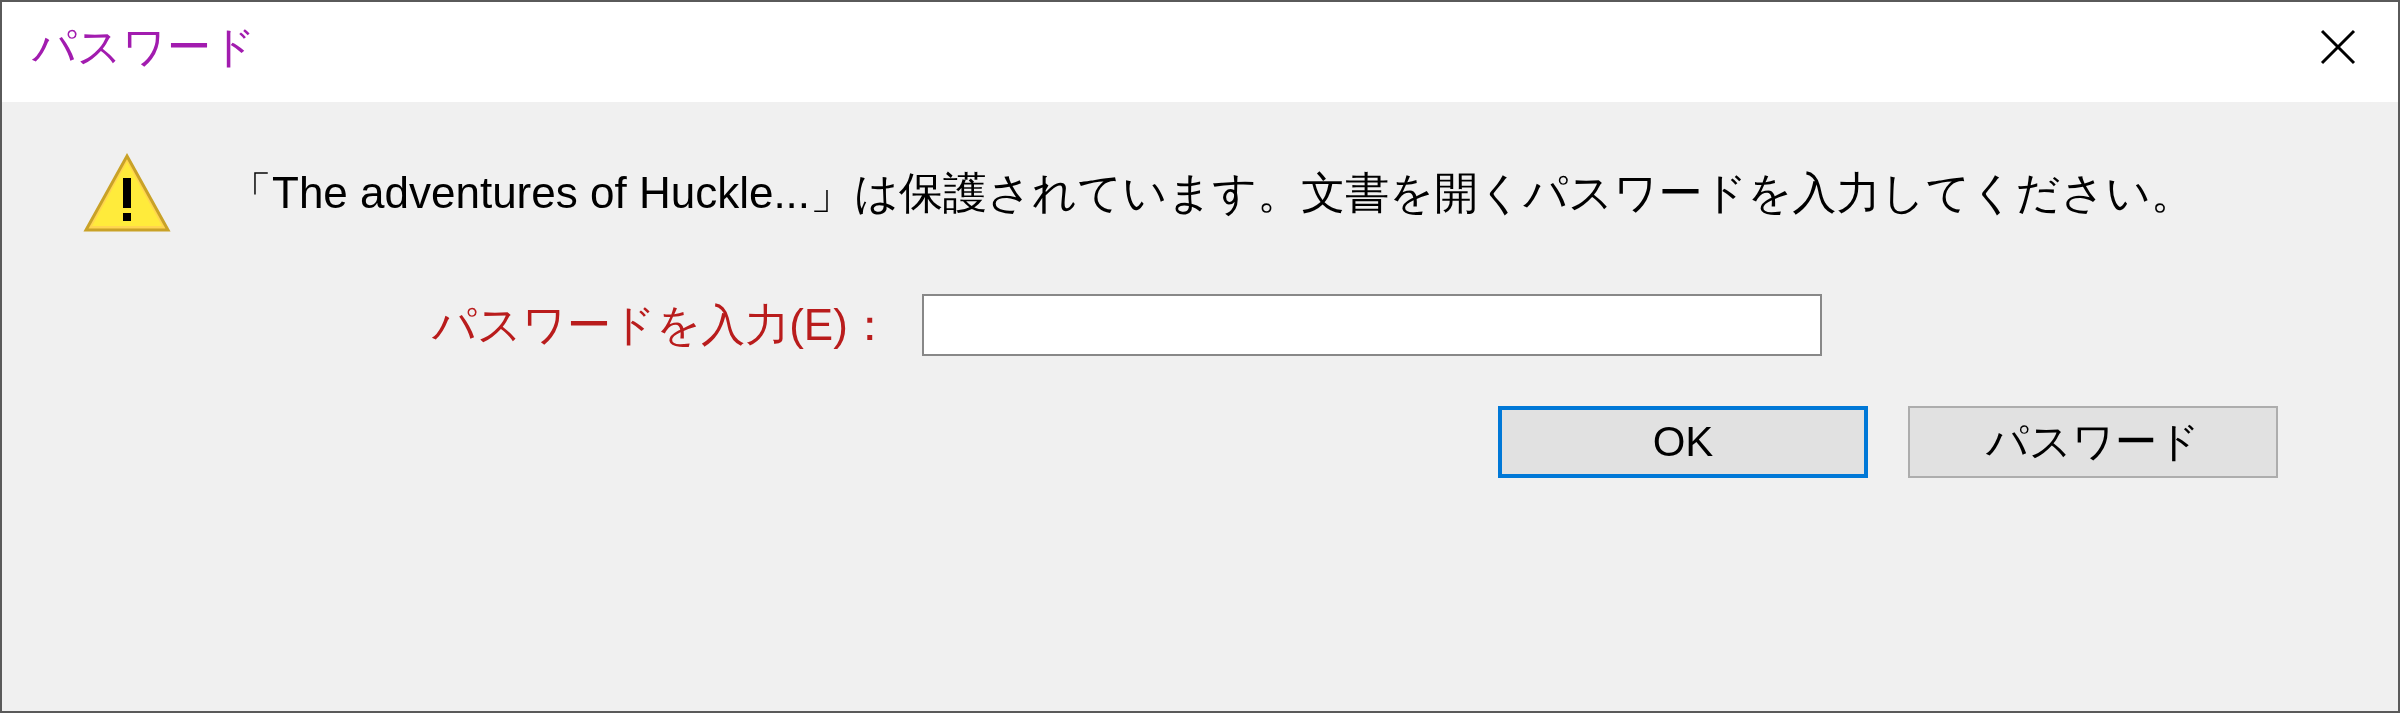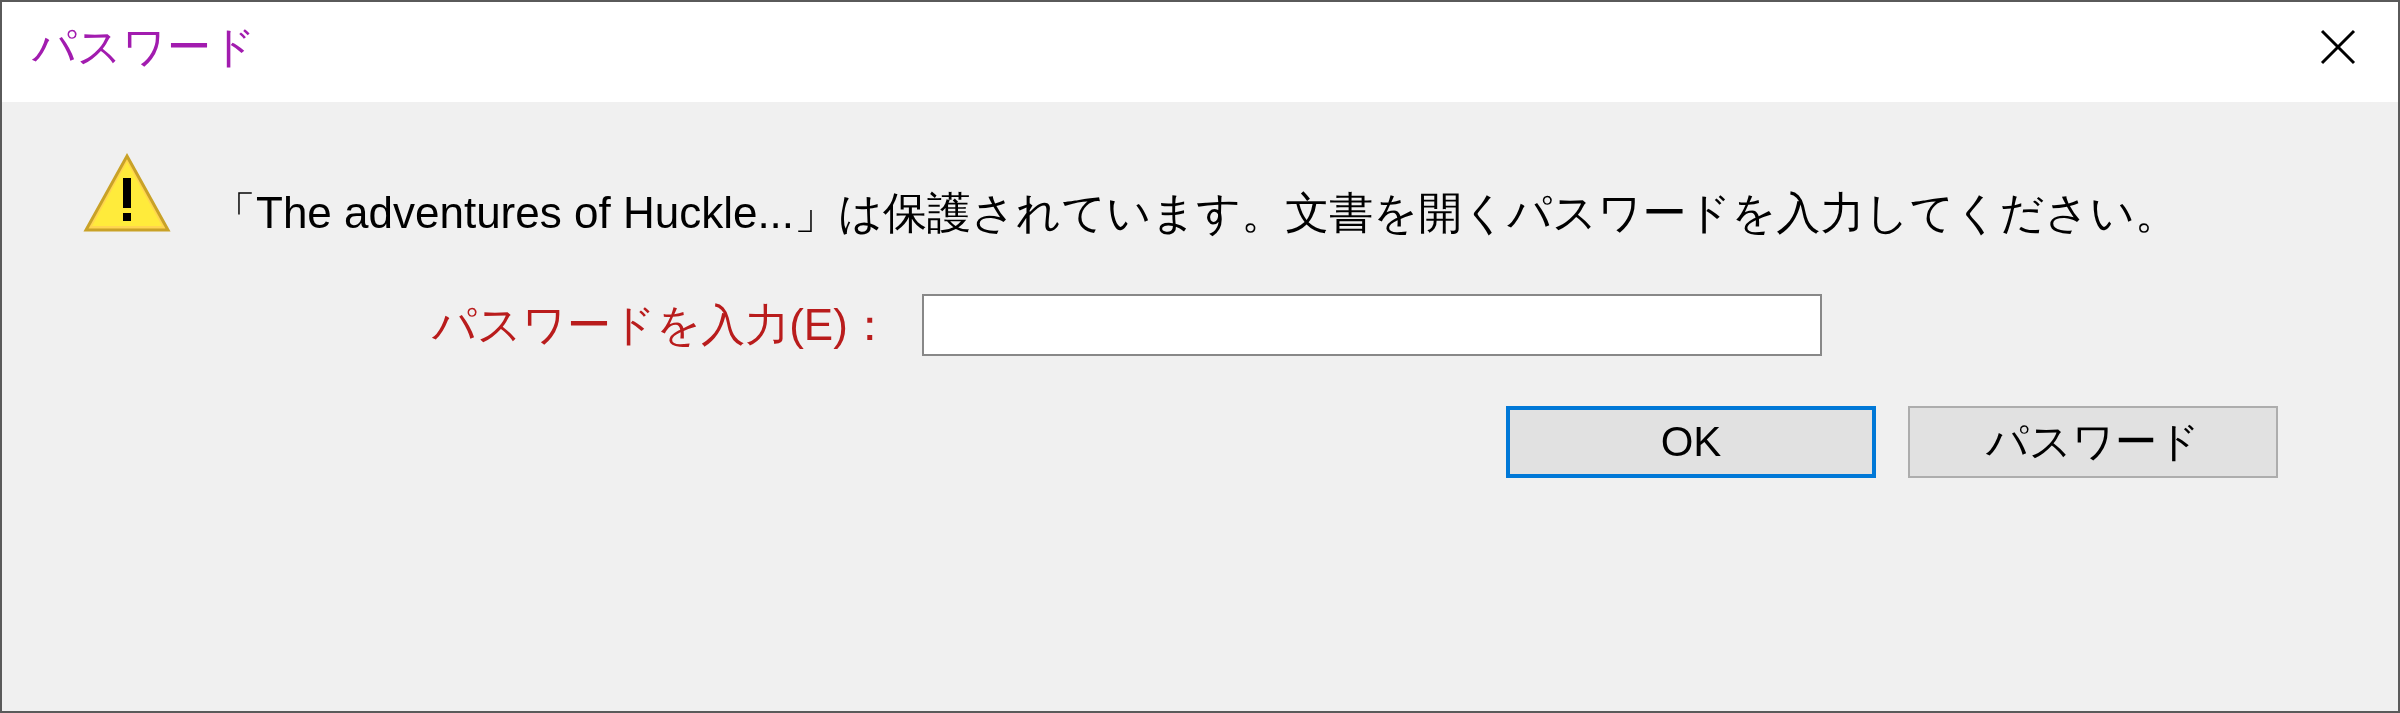--- a/index.html
+++ b/index.html
@@ -47,22 +47,22 @@
     }
     .content-area {
       flex: 1;
       background: #f0f0f0;
       padding: 40px 40px 40px 80px;
       display: flex;
       flex-direction: column;
     }
     .message-row {
       display: flex;
-      align-items: flex-end;
-      gap: 40px;
+      align-items: center;
+      gap: 56px;
       margin-bottom: 50px;
     }
     .warning-icon {
       flex-shrink: 0;
       margin-top: 8px;
     }
     .message-text {
       font-size: 44px;
       color: #000000;
       line-height: 1.4;
@@ -85,21 +85,21 @@
       height: 62px;
       border: 2px solid #888888;
       background: #ffffff;
       font-size: 36px;
       padding: 0 12px;
       outline: none;
     }
     .button-row {
       display: flex;
       justify-content: flex-end;
-      gap: 32px;
+      gap: 40px;
       padding-right: 80px;
     }
     .btn {
       width: 370px;
       height: 72px;
       font-size: 42px;
       background: #e1e1e1;
       border: 2px solid #adadad;
       cursor: pointer;
       font-family: inherit;

